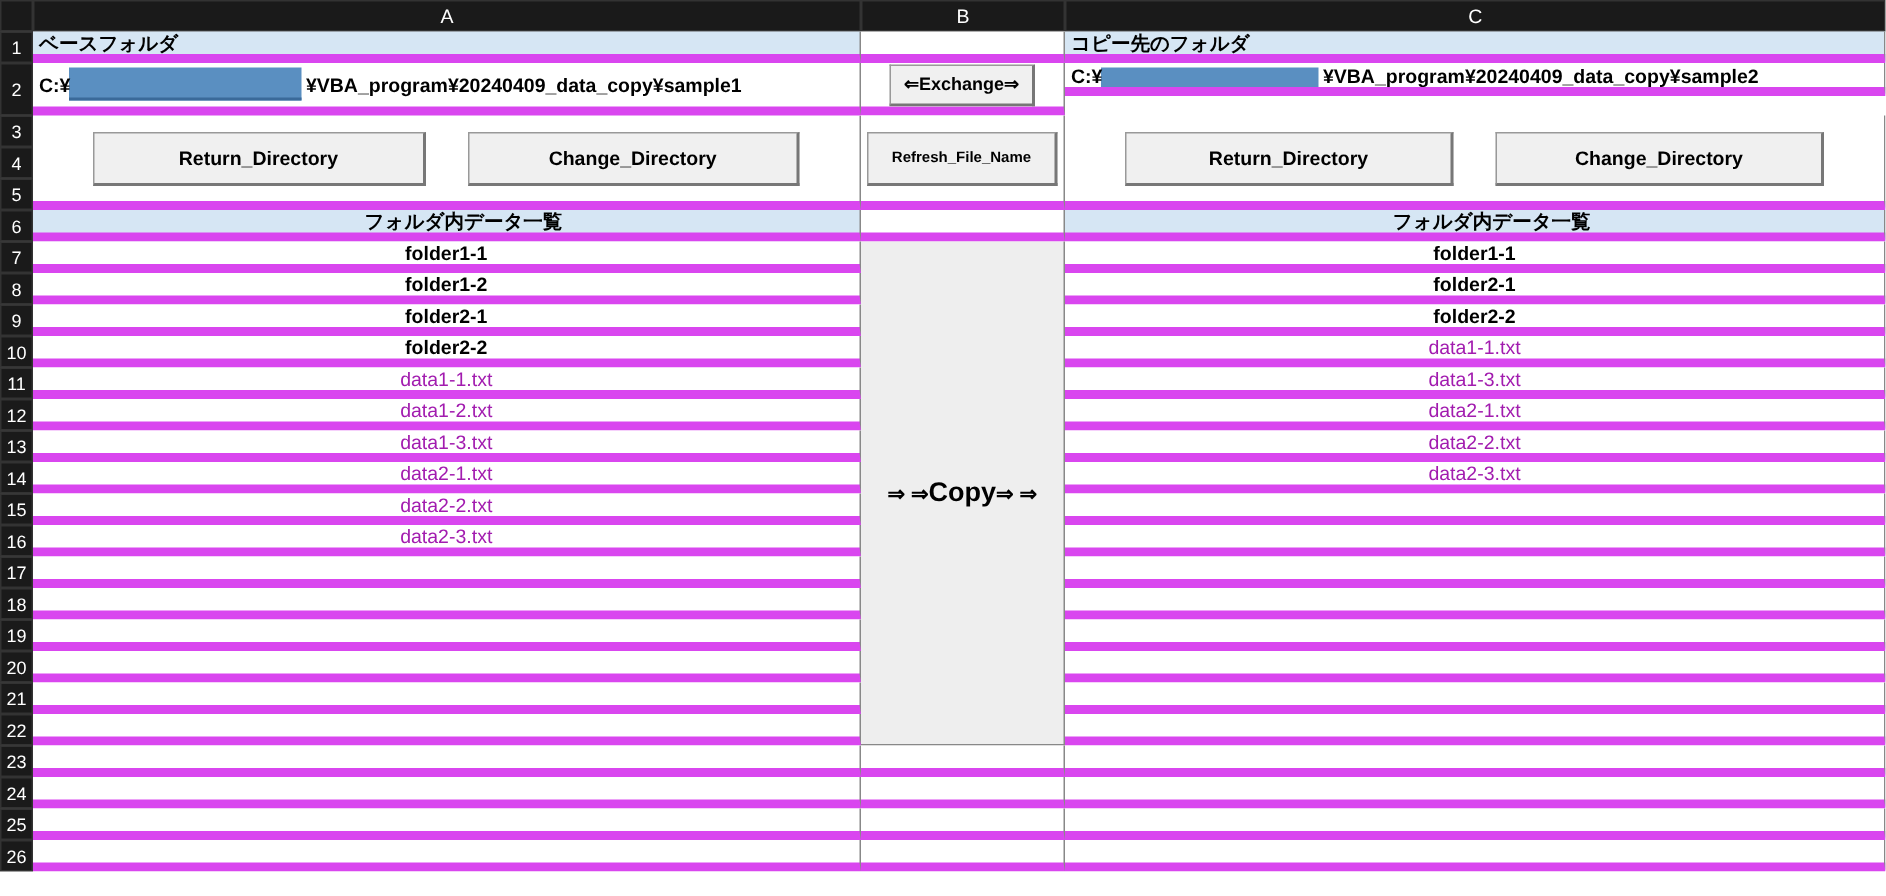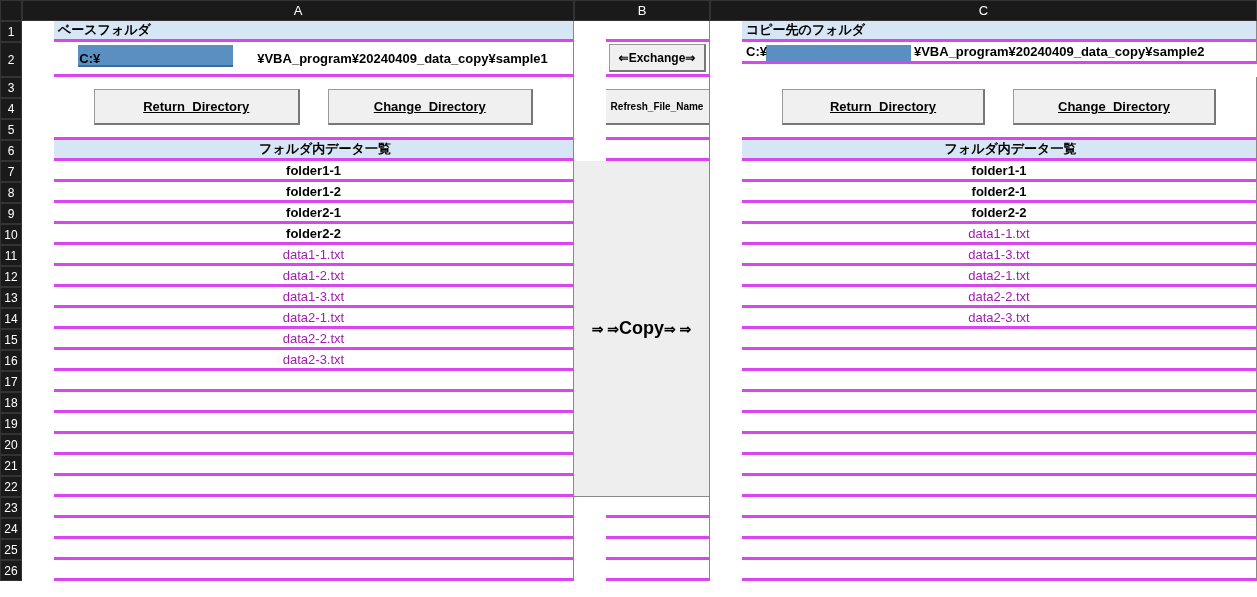--- a/index.html
+++ b/index.html
@@ -19,28 +19,27 @@
     color: #fff;
     display: flex;
     align-items: center;
     justify-content: center;
     border: 1px solid #333;
     font-size: 13px;
   }
   .rowhead { font-size: 12px; }
   .cell {
     border-right: 1px solid #888;
-    border-bottom: 3px solid #d946ef;
+    border-bottom: 6px solid #d946ef;
     background: #fff;
     display: flex;
     align-items: center;
     padding: 0 4px;
     overflow: hidden;
     white-space: nowrap;
-    margin-left: 32px;
   }
   .hdr {
     background: #d6e6f4;
     font-weight: bold;
   }
   .pathcell {
     position: relative;
     font-weight: bold;
     padding-left: 0;
   }
@@ -84,21 +83,20 @@
     display: flex;
     align-items: center;
     justify-content: center;
   }
   .btncontainer {
     display: flex;
     align-items: center;
     justify-content: space-around;
     gap: 28px;
     padding: 0 40px;
-    text-decoration: underline;
   }
   .btncontainer .btn {
     flex: 1;
     height: 36px;
   }
   .copyarea {
     background: #eee;
     display: flex;
     align-items: center;
     justify-content: center;
@@ -118,21 +116,21 @@
 <div class="sheet" id="sheet" style="grid-template-rows: 21px 21px 35px 21px 21px 21px 21px 21px 21px 21px 21px 21px 21px 21px 21px 21px 21px 21px 21px 21px 21px 21px 21px 21px 21px 21px 21px;">
     <div class="corner"></div>
     <div class="colhead">A</div>
     <div class="colhead">B</div>
     <div class="colhead">C</div>
     <div class="rowhead">1</div>
     <div class="cell hdr">ベースフォルダ</div>
     <div class="cell"></div>
     <div class="cell hdr">コピー先のフォルダ</div>
     <div class="rowhead" style="height: 35px;">2</div>
-    <div class="cell pathcell" style="height: 35px; grid-row: auto; justify-content: center;">
+    <div class="cell pathcell" style="height: 35px; grid-row: auto;">
       <div class="path-bluefill" style="width: 155px;"></div>
       <span class="path-text"><span>C:¥</span><span style="display:inline-block;width:157px"></span><span>¥VBA_program¥20240409_data_copy¥sample1</span></span>
     </div>
     <div class="cell" style="height: 35px; justify-content: center; background: rgb(255, 255, 255);">
       <button class="btn" style="width: 97px; height: 28px; font-size: 12px;">⇐Exchange⇒</button>
     </div>
     <div class="cell pathcell" style="height: 22px;">
       <div class="path-bluefill" style="width: 145px;"></div>
       <span class="path-text"><span>C:¥</span><span style="display:inline-block;width:147px"></span><span>¥VBA_program¥20240409_data_copy¥sample2</span></span>
     </div>

